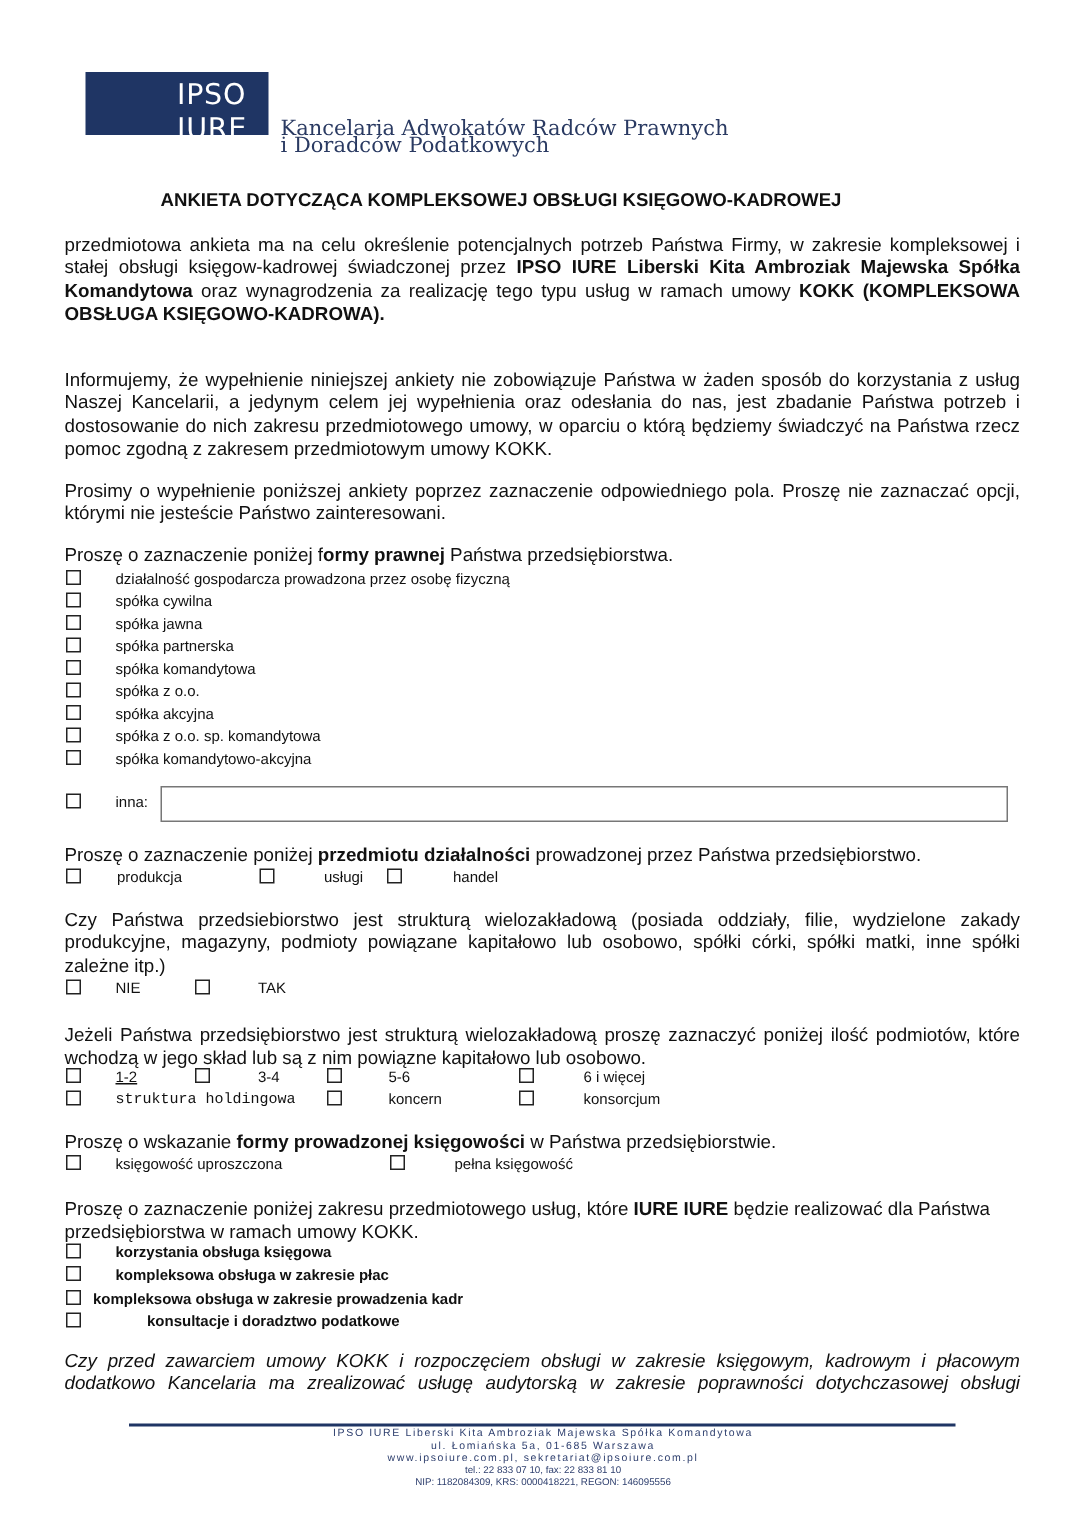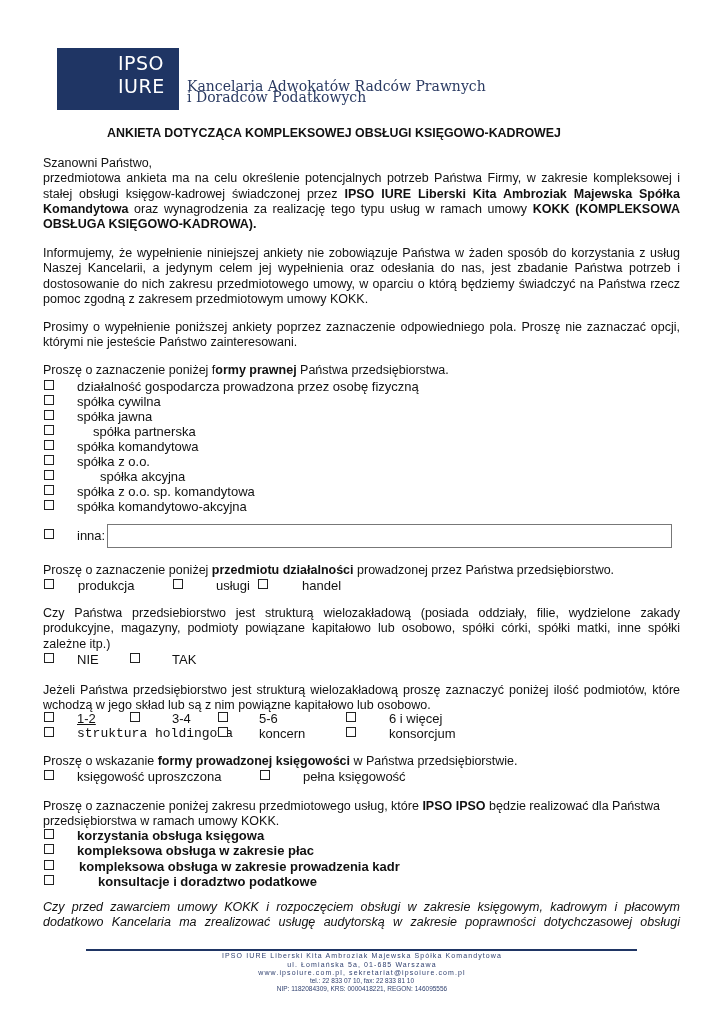--- a/index.html
+++ b/index.html
@@ -1,30 +1,30 @@
 <!DOCTYPE html>
 <html><head>
 <meta charset="utf-8">
 <style>
   html, body { margin: 0; padding: 0; background: #ffffff; }
   body { width: 724px; height: 1024px; position: relative; overflow: hidden;
          font-family: "Liberation Sans", sans-serif; color: #111; }
   .abs { position: absolute; }
-  .logo-box { left: 57px; top: 48px; width: 122px; height: 62px; background: #1f3564; }
+  .logo-box { left: 57px; top: 48px; width: 122px; height: 42px; background: #1f3564; }
   .logo-text { position: absolute; right: 13px; color: #fff; font-family: "DejaVu Sans", sans-serif;
                font-size: 19px; letter-spacing: 0.5px; line-height: 22px; text-align: left; width: 48px; }
   .logo-l1 { top: 4px; }
   .logo-l2 { top: 27px; }
   .tagline { left: 187px; top: 81px; font-family: "DejaVu Serif", serif; font-size: 14px;
              line-height: 11px; color: #2a3a62; }
   .title { left: 0; width: 668px; top: 126px; text-align: center; font-weight: bold; font-size: 12.4px; }
   .para { left: 43px; width: 637px; font-size: 12.5px; line-height: 15.3px; }
   .just { text-align: justify; text-align-last: left; }
   .cb { position: absolute; width: 10px; height: 10px; border: 1.3px solid #222; background: #fff; box-sizing: border-box; }
-  .lbl { position: absolute; font-size: 13px; line-height: 15px; white-space: nowrap; }
+  .lbl { position: absolute; font-size: 10px; line-height: 15px; white-space: nowrap; }
   .b { font-weight: bold; }
   .inna-box { left: 107px; top: 524px; width: 565px; height: 24px; border: 1.3px solid #777; box-sizing: border-box; background: #fff; }
   .footer-line { left: 86px; top: 949px; width: 551px; height: 2px; background: #1f3564; }
   .foot { left: 0; width: 724px; text-align: center; color: #2e3f6e; font-size: 7px; line-height: 8px; }
   .foot.sp { letter-spacing: 1.1px; }
   .foot.sm { font-size: 6.5px; }
 </style>
 </head>
 <body>
 
@@ -33,47 +33,46 @@
   <div class="logo-text logo-l2">IURE</div>
 </div>
 <div class="abs tagline">
   <div>Kancelaria Adwokatów Radców Prawnych</div>
   <div>i Doradców Podatkowych</div>
 </div>
 
 <div class="abs title">ANKIETA DOTYCZĄCA KOMPLEKSOWEJ OBSŁUGI KSIĘGOWO-KADROWEJ</div>
 
 <div class="abs para just" style="top:156px;">
-  <div>Szanowni Państwo,</div>
   <span>przedmiotowa ankieta ma na celu określenie potencjalnych potrzeb Państwa Firmy, w zakresie kompleksowej i stałej obsługi księgow-kadrowej świadczonej przez </span><span class="b">IPSO IURE Liberski Kita Ambroziak Majewska Spółka Komandytowa</span><span> oraz wynagrodzenia za realizację tego typu usług w ramach umowy </span><span class="b">KOKK (KOMPLEKSOWA OBSŁUGA KSIĘGOWO-KADROWA).</span>
 </div>
 
 <div class="abs para just" style="top:246px;">Informujemy, że wypełnienie niniejszej ankiety nie zobowiązuje Państwa w żaden sposób do korzystania z usług Naszej Kancelarii, a jedynym celem jej wypełnienia oraz odesłania do nas, jest zbadanie Państwa potrzeb i dostosowanie do nich zakresu przedmiotowego umowy, w oparciu o którą będziemy świadczyć na Państwa rzecz pomoc zgodną z zakresem przedmiotowym umowy KOKK.</div>
 
 <div class="abs para just" style="top:320px;">Prosimy o wypełnienie poniższej ankiety poprzez zaznaczenie odpowiedniego pola. Proszę nie zaznaczać opcji, którymi nie jesteście Państwo zainteresowani.</div>
 
 <div class="abs para" style="top:363px;">
   <span>Proszę o zaznaczenie poniżej f</span><span class="b">ormy prawnej</span><span> Państwa przedsiębiorstwa.</span>
 </div>
 
 <div id="legal-options">
     <div class="abs cb" style="left: 44px; top: 380px;"></div>
     <div class="abs lbl" style="left: 77px; top: 379px;">działalność gospodarcza prowadzona przez osobę fizyczną</div>
     <div class="abs cb" style="left: 44px; top: 395px;"></div>
     <div class="abs lbl" style="left: 77px; top: 394px;">spółka cywilna</div>
     <div class="abs cb" style="left: 44px; top: 410px;"></div>
     <div class="abs lbl" style="left: 77px; top: 409px;">spółka jawna</div>
     <div class="abs cb" style="left: 44px; top: 425px;"></div>
-    <div class="abs lbl" style="left: 77px; top: 424px; margin-left: 16px;">spółka partnerska</div>
+    <div class="abs lbl" style="left: 77px; top: 424px;">spółka partnerska</div>
     <div class="abs cb" style="left: 44px; top: 440px;"></div>
     <div class="abs lbl" style="left: 77px; top: 439px;">spółka komandytowa</div>
     <div class="abs cb" style="left: 44px; top: 455px;"></div>
     <div class="abs lbl" style="left: 77px; top: 454px;">spółka z o.o.</div>
     <div class="abs cb" style="left: 44px; top: 470px;"></div>
-    <div class="abs lbl" style="left: 77px; top: 469px; margin-left: 23px;">spółka akcyjna</div>
+    <div class="abs lbl" style="left: 77px; top: 469px;">spółka akcyjna</div>
     <div class="abs cb" style="left: 44px; top: 485px;"></div>
     <div class="abs lbl" style="left: 77px; top: 484px;">spółka z o.o. sp. komandytowa</div>
     <div class="abs cb" style="left: 44px; top: 500px;"></div>
     <div class="abs lbl" style="left: 77px; top: 499px;">spółka komandytowo-akcyjna</div>
   </div>
 
 <div class="abs cb" style="left:44px; top:529px;"></div>
 <div class="abs lbl" style="left:77px; top:528px;">inna:</div>
 <input class="abs inna-box" type="text" value="" style="">
 
@@ -112,29 +111,29 @@
 
 <div class="abs para" style="top:754px;">
   <span>Proszę o wskazanie </span><span class="b">formy prowadzonej księgowości</span><span> w Państwa przedsiębiorstwie.</span>
 </div>
 <div class="abs cb" style="left:44px; top:770px;"></div>
 <div class="abs lbl" style="left:77px; top:769px;text-align:center;">księgowość uproszczona</div>
 <div class="abs cb" style="left:260px; top:770px;"></div>
 <div class="abs lbl" style="left:303px; top:769px;">pełna księgowość</div>
 
 <div class="abs para" style="top:799px;">
-  <span>Proszę o zaznaczenie poniżej zakresu przedmiotowego usług, które </span><span class="b">IPSO IPSO</span><span> będzie realizować dla Państwa przedsiębiorstwa w ramach umowy KOKK.</span>
+  <span>Proszę o zaznaczenie poniżej zakresu przedmiotowego usług, które </span><span class="b">IURE IURE</span><span> będzie realizować dla Państwa przedsiębiorstwa w ramach umowy KOKK.</span>
 </div>
 <div id="service-options">
     <div class="abs cb" style="left: 44px; top: 829px;"></div>
     <div class="abs lbl b" style="left: 77px; top: 828px;">korzystania obsługa księgowa</div>
     <div class="abs cb" style="left: 44px; top: 844.3px;"></div>
     <div class="abs lbl b" style="left: 77px; top: 843.3px;">kompleksowa obsługa w zakresie płac</div>
     <div class="abs cb" style="left: 44px; top: 859.6px;"></div>
-    <div class="abs lbl b" style="left: 79px; top: 858.6px;">kompleksowa obsługa w zakresie prowadzenia kadr</div>
+    <div class="abs lbl b" style="left: 62px; top: 858.6px;">kompleksowa obsługa w zakresie prowadzenia kadr</div>
     <div class="abs cb" style="left: 44px; top: 874.9px;"></div>
     <div class="abs lbl b" style="left: 77px; top: 873.9px; padding-left: 21px;">konsultacje i doradztwo podatkowe</div>
   </div>
 
 <div class="abs para" style="top:900px; text-align: justify; text-align-last: justify; font-style: italic;">Czy przed zawarciem umowy KOKK i rozpoczęciem obsługi w zakresie księgowym, kadrowym i płacowym dodatkowo Kancelaria ma zrealizować usługę audytorską w zakresie poprawności dotychczasowej obsługi</div>
 
 <div class="abs footer-line"></div>
 <div class="abs foot sp" style="top:952px;">IPSO IURE Liberski Kita Ambroziak Majewska Spółka Komandytowa</div>
 <div class="abs foot sp" style="top:961px;">ul. Łomiańska 5a, 01-685 Warszawa</div>
 <div class="abs foot sp" style="top:969px;">www.ipsoiure.com.pl, sekretariat@ipsoiure.com.pl</div>

